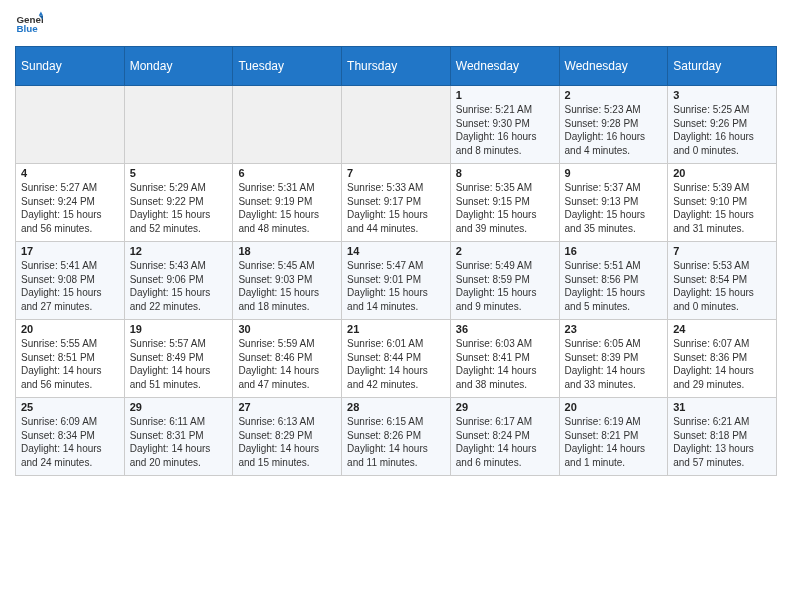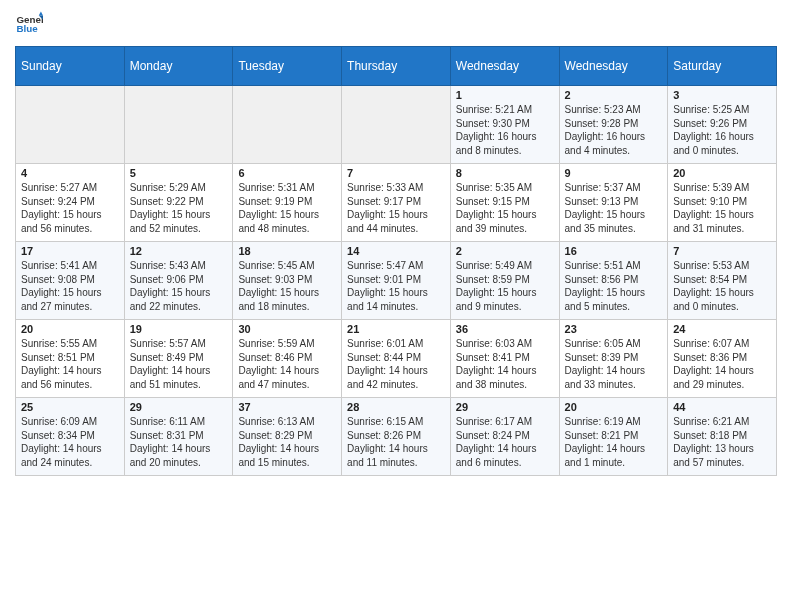--- a/index.html
+++ b/index.html
@@ -236,35 +236,35 @@
         <tr>
           <td>
             <span class="day-num">25</span>
             <div class="day-info">Sunrise: 6:09 AM<br>Sunset: 8:34 PM<br>Daylight: 14 hours<br>and 24 minutes.</div>
           </td>
           <td>
             <span class="day-num">29</span>
             <div class="day-info">Sunrise: 6:11 AM<br>Sunset: 8:31 PM<br>Daylight: 14 hours<br>and 20 minutes.</div>
           </td>
           <td>
-            <span class="day-num">37</span>
+            <span class="day-num">27</span>
             <div class="day-info">Sunrise: 6:13 AM<br>Sunset: 8:29 PM<br>Daylight: 14 hours<br>and 15 minutes.</div>
           </td>
           <td>
             <span class="day-num">28</span>
             <div class="day-info">Sunrise: 6:15 AM<br>Sunset: 8:26 PM<br>Daylight: 14 hours<br>and 11 minutes.</div>
           </td>
           <td>
             <span class="day-num">29</span>
             <div class="day-info">Sunrise: 6:17 AM<br>Sunset: 8:24 PM<br>Daylight: 14 hours<br>and 6 minutes.</div>
           </td>
           <td>
             <span class="day-num">20</span>
             <div class="day-info">Sunrise: 6:19 AM<br>Sunset: 8:21 PM<br>Daylight: 14 hours<br>and 1 minute.</div>
           </td>
           <td>
-            <span class="day-num">44</span>
+            <span class="day-num">31</span>
             <div class="day-info">Sunrise: 6:21 AM<br>Sunset: 8:18 PM<br>Daylight: 13 hours<br>and 57 minutes.</div>
           </td>
         </tr>
       </tbody>
   </table>
 </div>
 
 </body></html>

